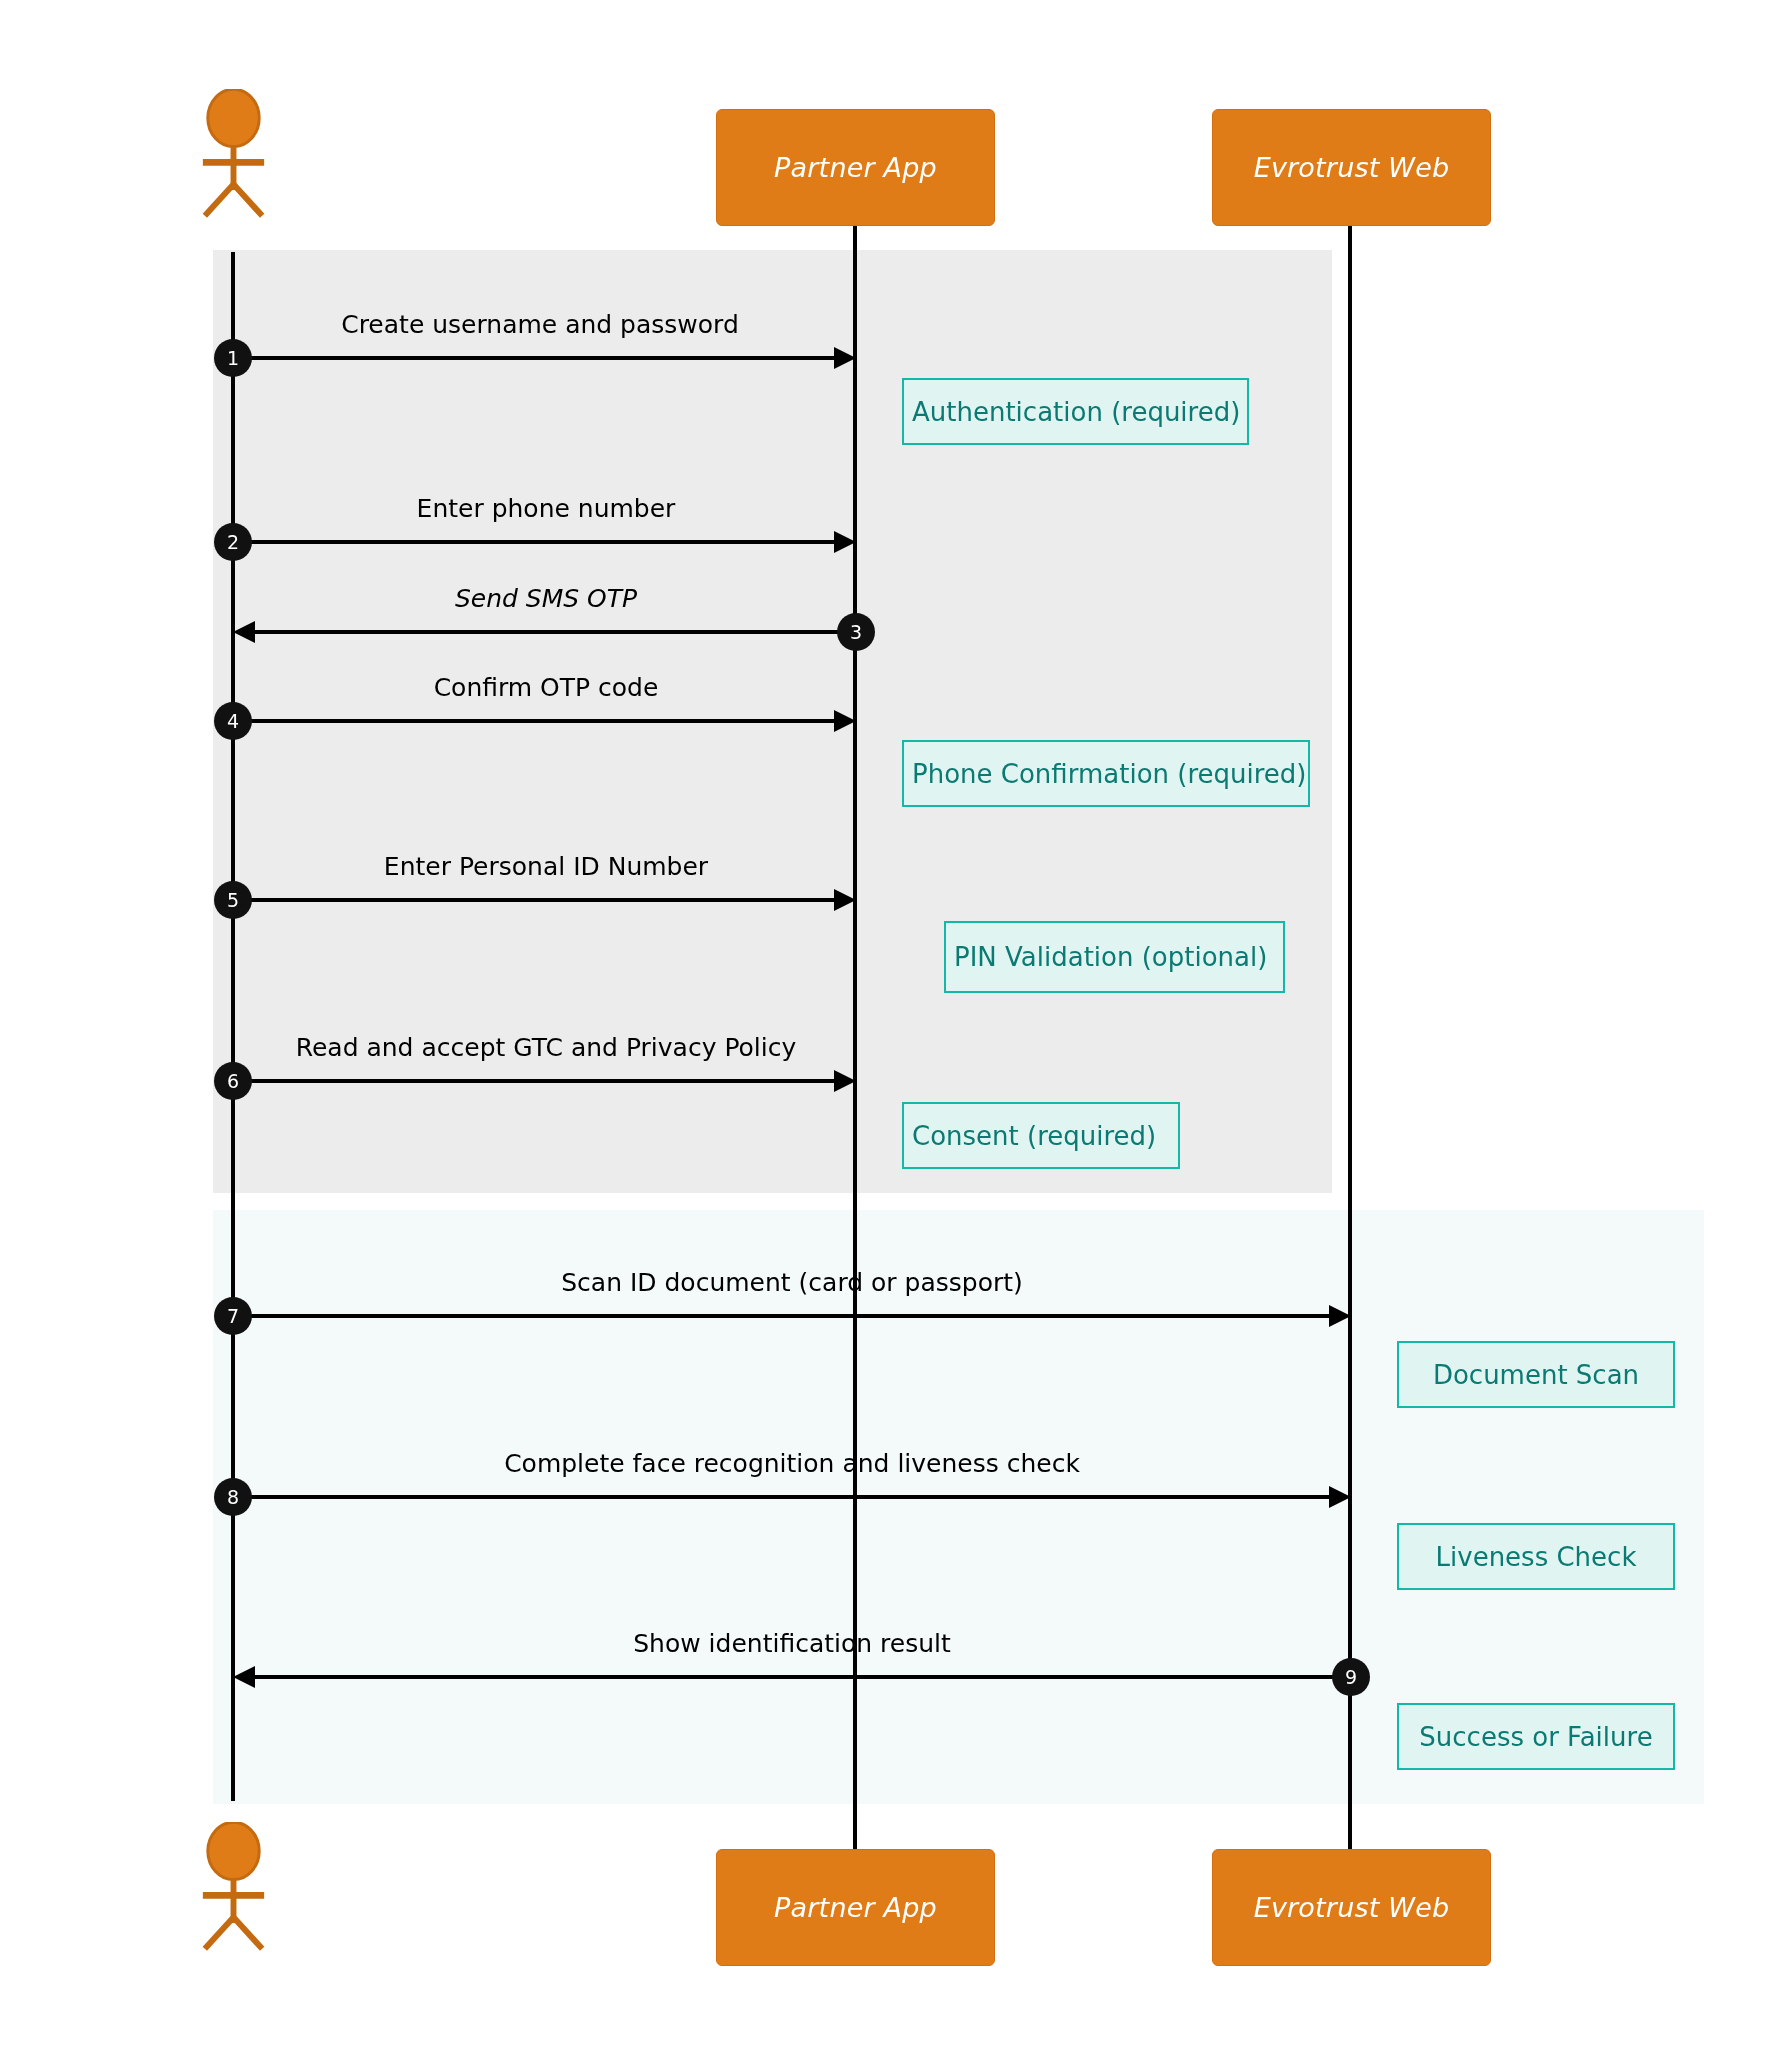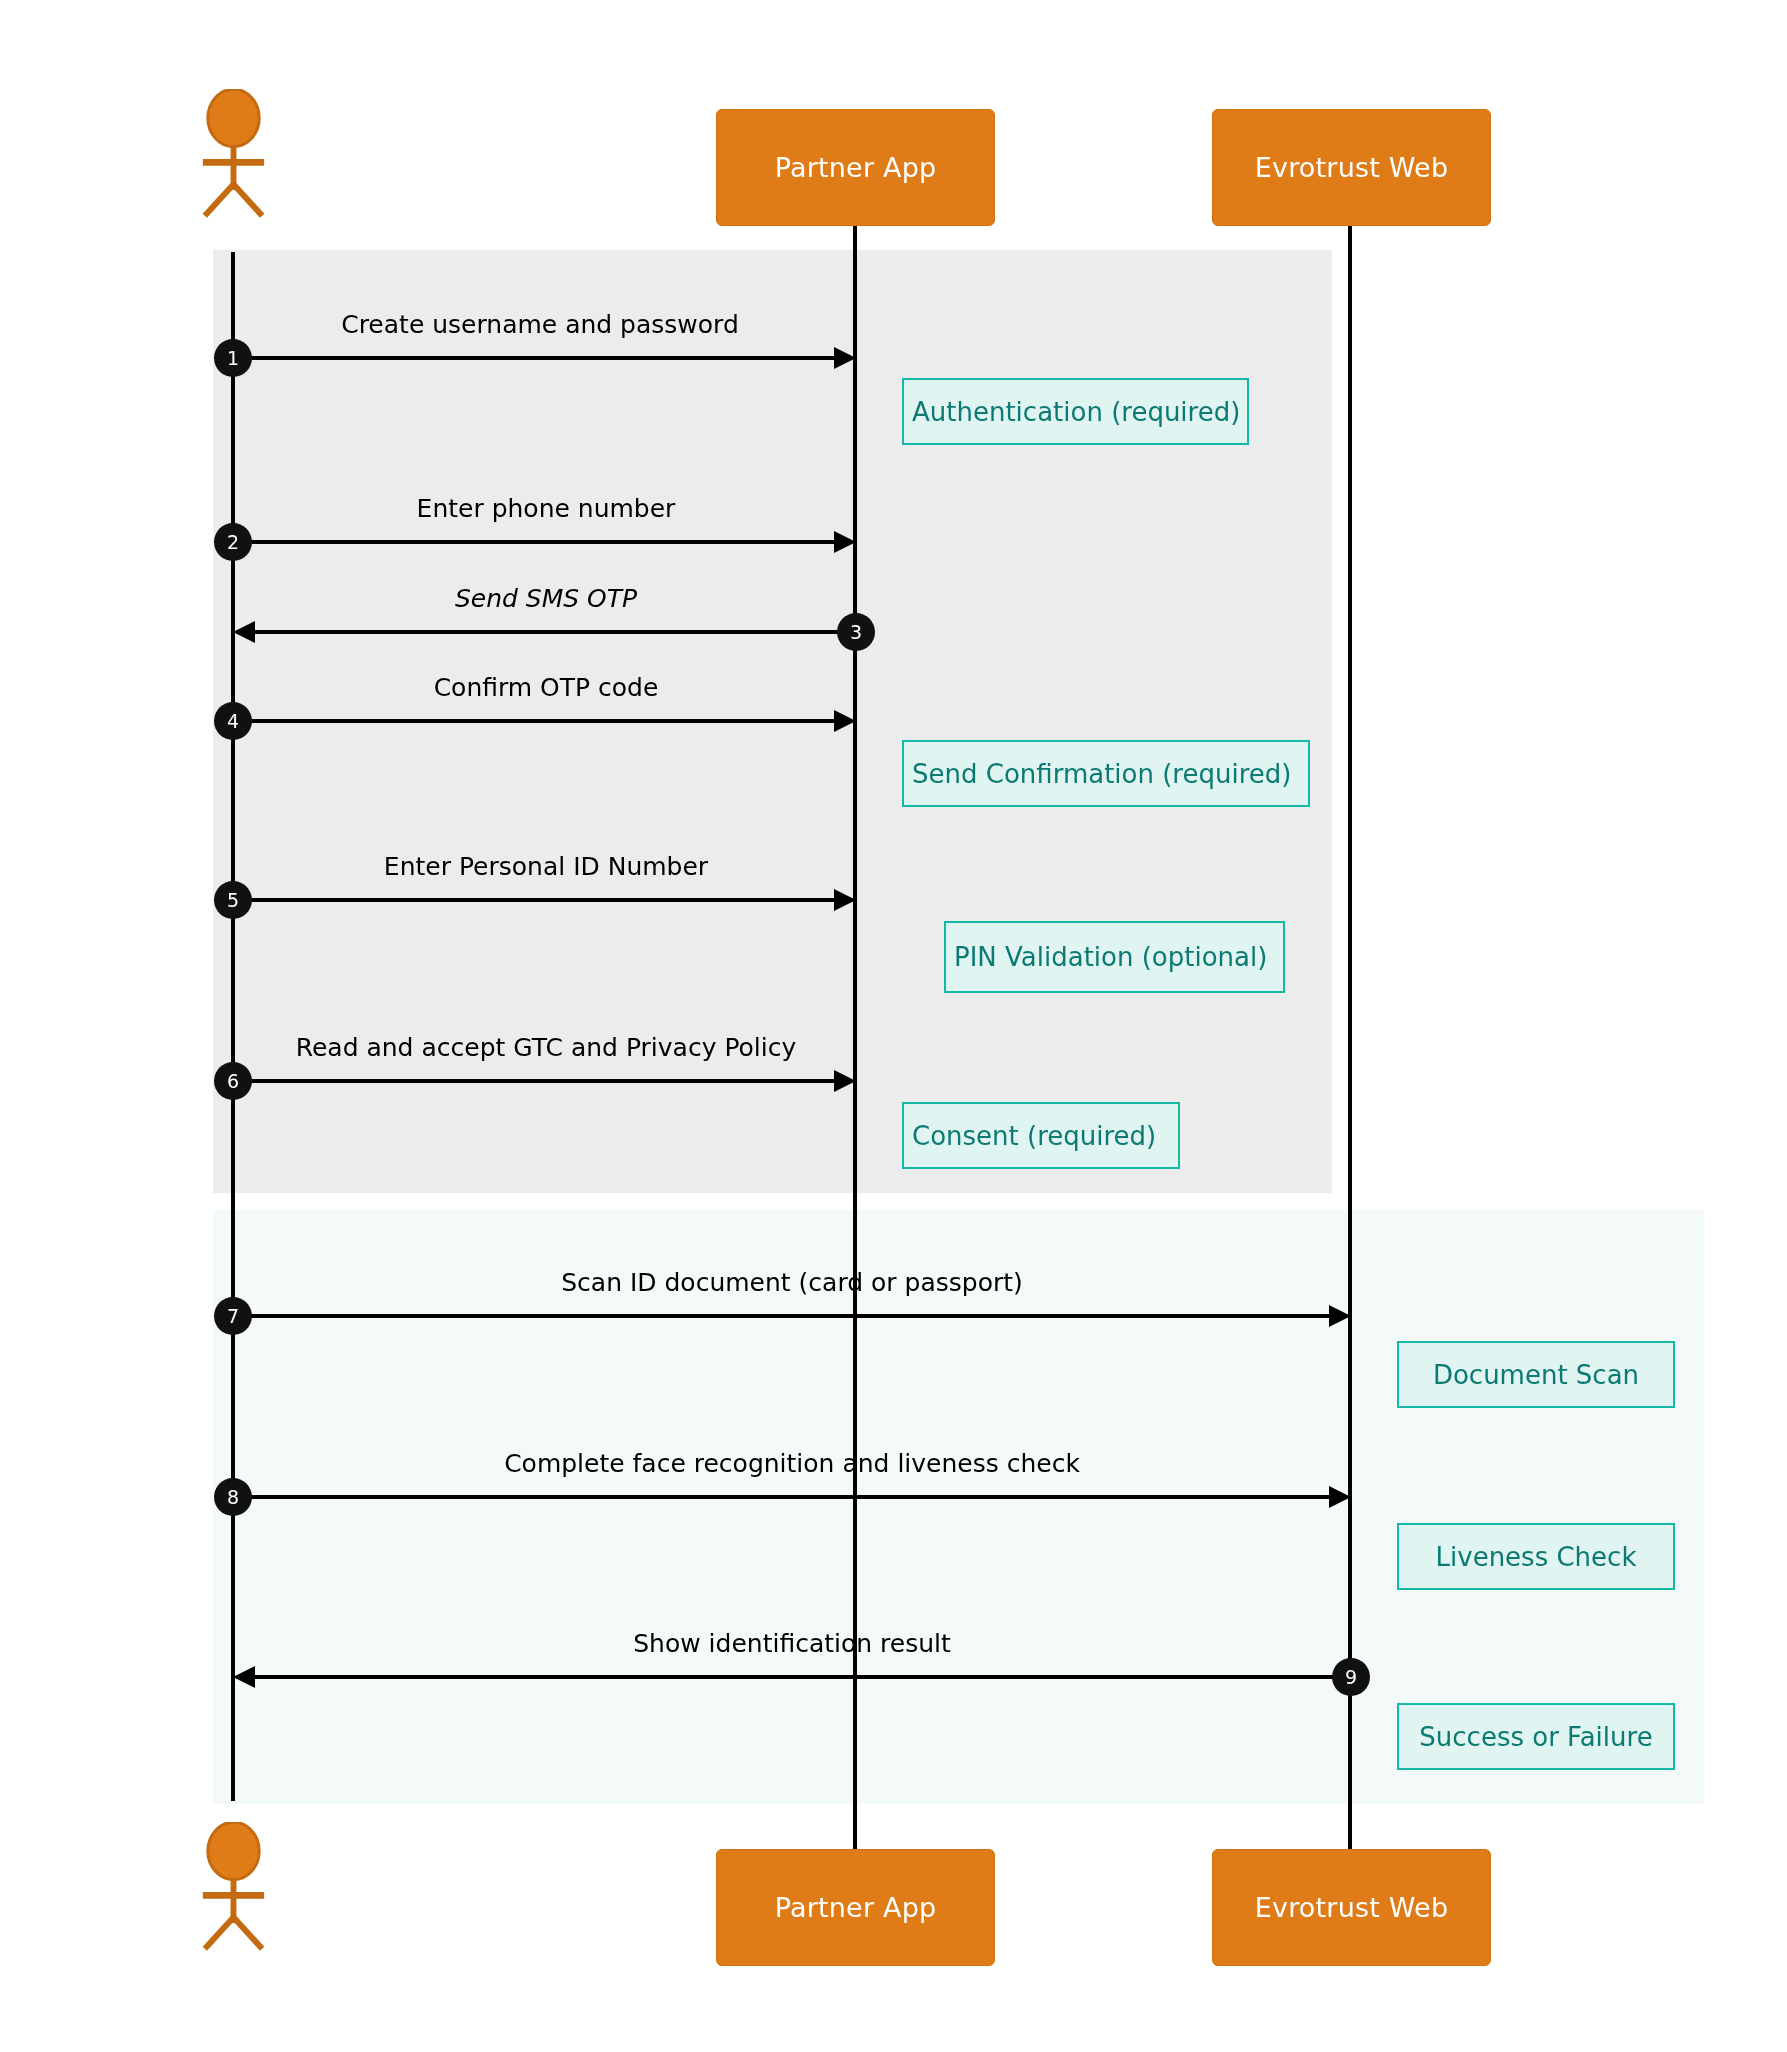--- a/index.html
+++ b/index.html
@@ -50,20 +50,21 @@
     background: #e07c18;
     border: 1px solid #d2700f;
     border-radius: 6px;
     color: #ffffff;
     display: flex;
     align-items: center;
     justify-content: center;
     font-size: 27px;
     letter-spacing: 0.2px;
     box-sizing: border-box;
+    font-style: italic;
   }
 
   
   .actor {
     position: absolute;
     width: 85px;
     height: 129px;
   }
 
   
@@ -220,21 +221,21 @@
     <div class="msg-head left" style="left:0px;"></div>
     <div class="msg-label" style="left:559px;">Show identification result</div>
     <div class="msg-num" style="left:1099px;">9</div>
   </div>
 
   <div class="note" style="left:902px; top:378px; width:347px; height:67px;">
     <span>Authentication (required)</span>
   </div>
 
   <div class="note" style="left:902px; top:740px; width:408px; height:67px;">
-    <span>Send Confirmation (required)</span>
+    <span>Phone Confirmation (required)</span>
   </div>
 
   <div class="note" style="left:944px; top:921px; width:341px; height:72px;">
     <span>PIN Validation (optional)</span>
   </div>
 
   <div class="note" style="left:902px; top:1102px; width:278px; height:67px;">
     <span>Consent (required)</span>
   </div>
 

